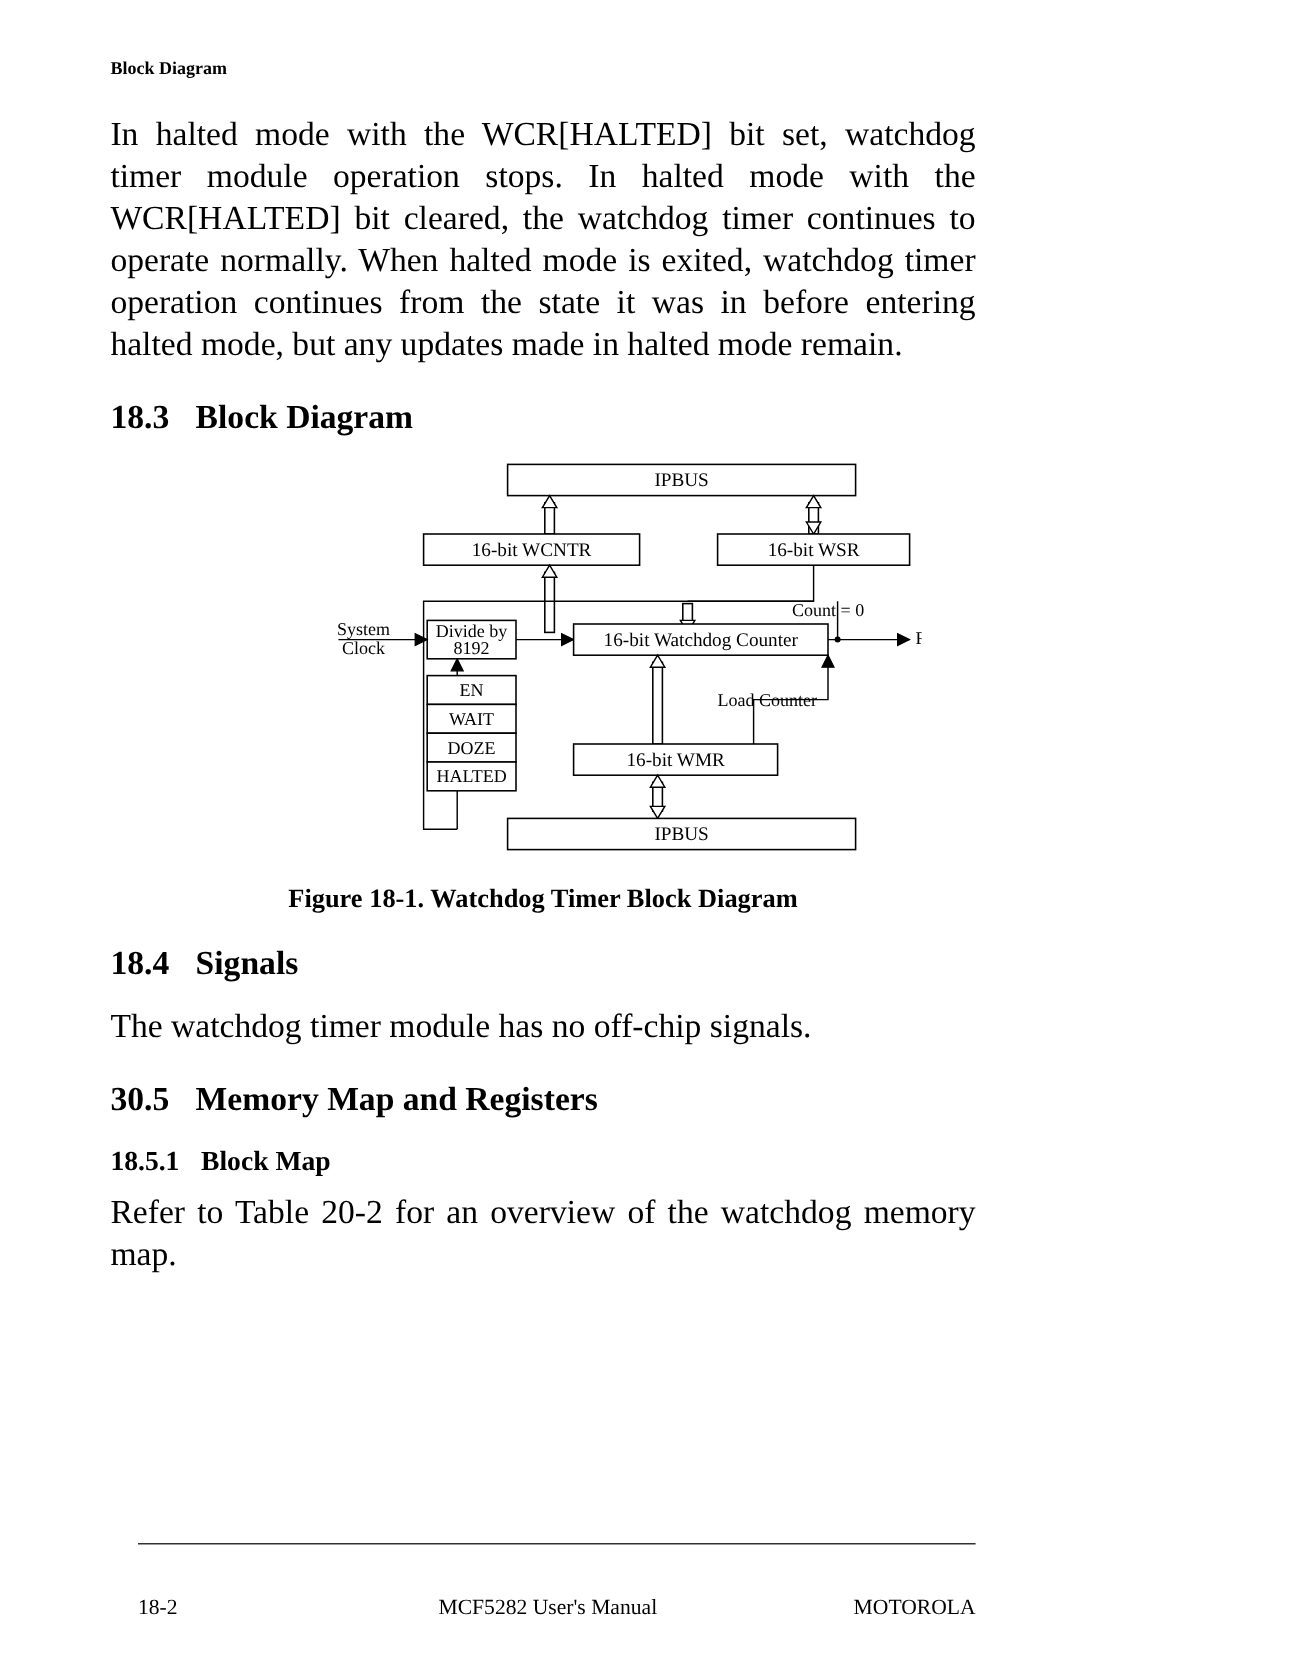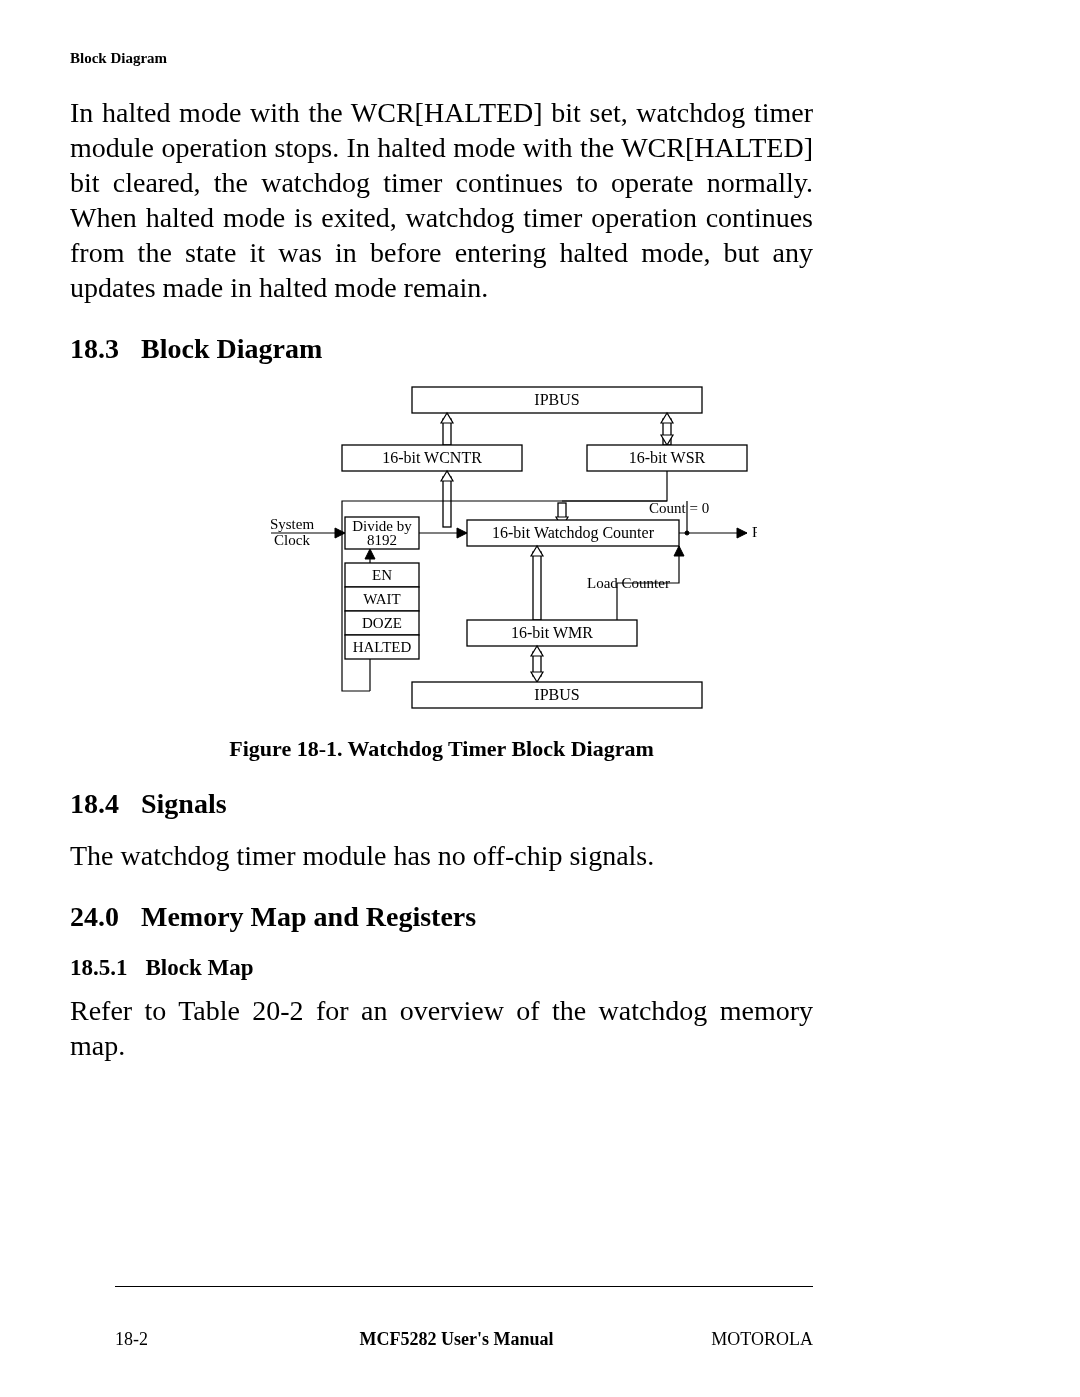--- a/index.html
+++ b/index.html
@@ -7,21 +7,21 @@
     padding: 0;
     background: #fff;
     font-family: "Times New Roman", Times, serif;
     color: #000;
   }
   .page {
     width: 928px;
     height: 1397px;
     position: relative;
     box-sizing: border-box;
-    padding: 50px 115px 0 70px;
+    padding: 50px 115px 0 92px;
   }
   .header {
     font-size: 15px;
     font-weight: bold;
     margin-bottom: 28px;
   }
   .body-text {
     font-size: 28px;
     line-height: 1.25;
     text-align: justify;
@@ -67,21 +67,21 @@
     border-top: 1px solid #000;
   }
   .footer {
     position: absolute;
     left: 115px;
     right: 115px;
     bottom: 68px;
     font-size: 18px;
   }
   .footer .left { position: absolute; left: 0; }
-  .footer .center { position: absolute; left: 0; right: 15px; text-align: center; font-weight: bold; }
+  .footer .center { position: absolute; left: 0; right: 15px; text-align: center; font-weight: normal; }
   .footer .right { position: absolute; right: 0; }
 </style>
 </head>
 <body>
 
 <div class="page">
 
   <div class="header">Block Diagram</div>
 
   <div class="body-text">In halted mode with the WCR[HALTED] bit set, watchdog timer module operation stops. In halted mode with the WCR[HALTED] bit cleared, the watchdog timer continues to operate normally. When halted mode is exited, watchdog timer operation continues from the state it was in before entering halted mode, but any updates made in halted mode remain.</div>
@@ -175,21 +175,21 @@
   </div>
 
   <div class="fig-caption">Figure 18-1. Watchdog Timer Block Diagram</div>
 
   <div class="h2">
     <span class="num">18.4</span><span>Signals</span>
   </div>
   <div class="body-text">The watchdog timer module has no off-chip signals.</div>
 
   <div class="h2">
-    <span class="num">24.0</span><span>Memory Map and Registers</span>
+    <span class="num">30.5</span><span>Memory Map and Registers</span>
   </div>
 
   <div class="h3">
     <span class="num">18.5.1</span><span>Block Map</span>
   </div>
   <div class="body-text">Refer to Table 20-2 for an overview of the watchdog memory map.</div>
 
   <div class="hr"></div>
   <div class="footer">
     <span class="left">18-2</span>

